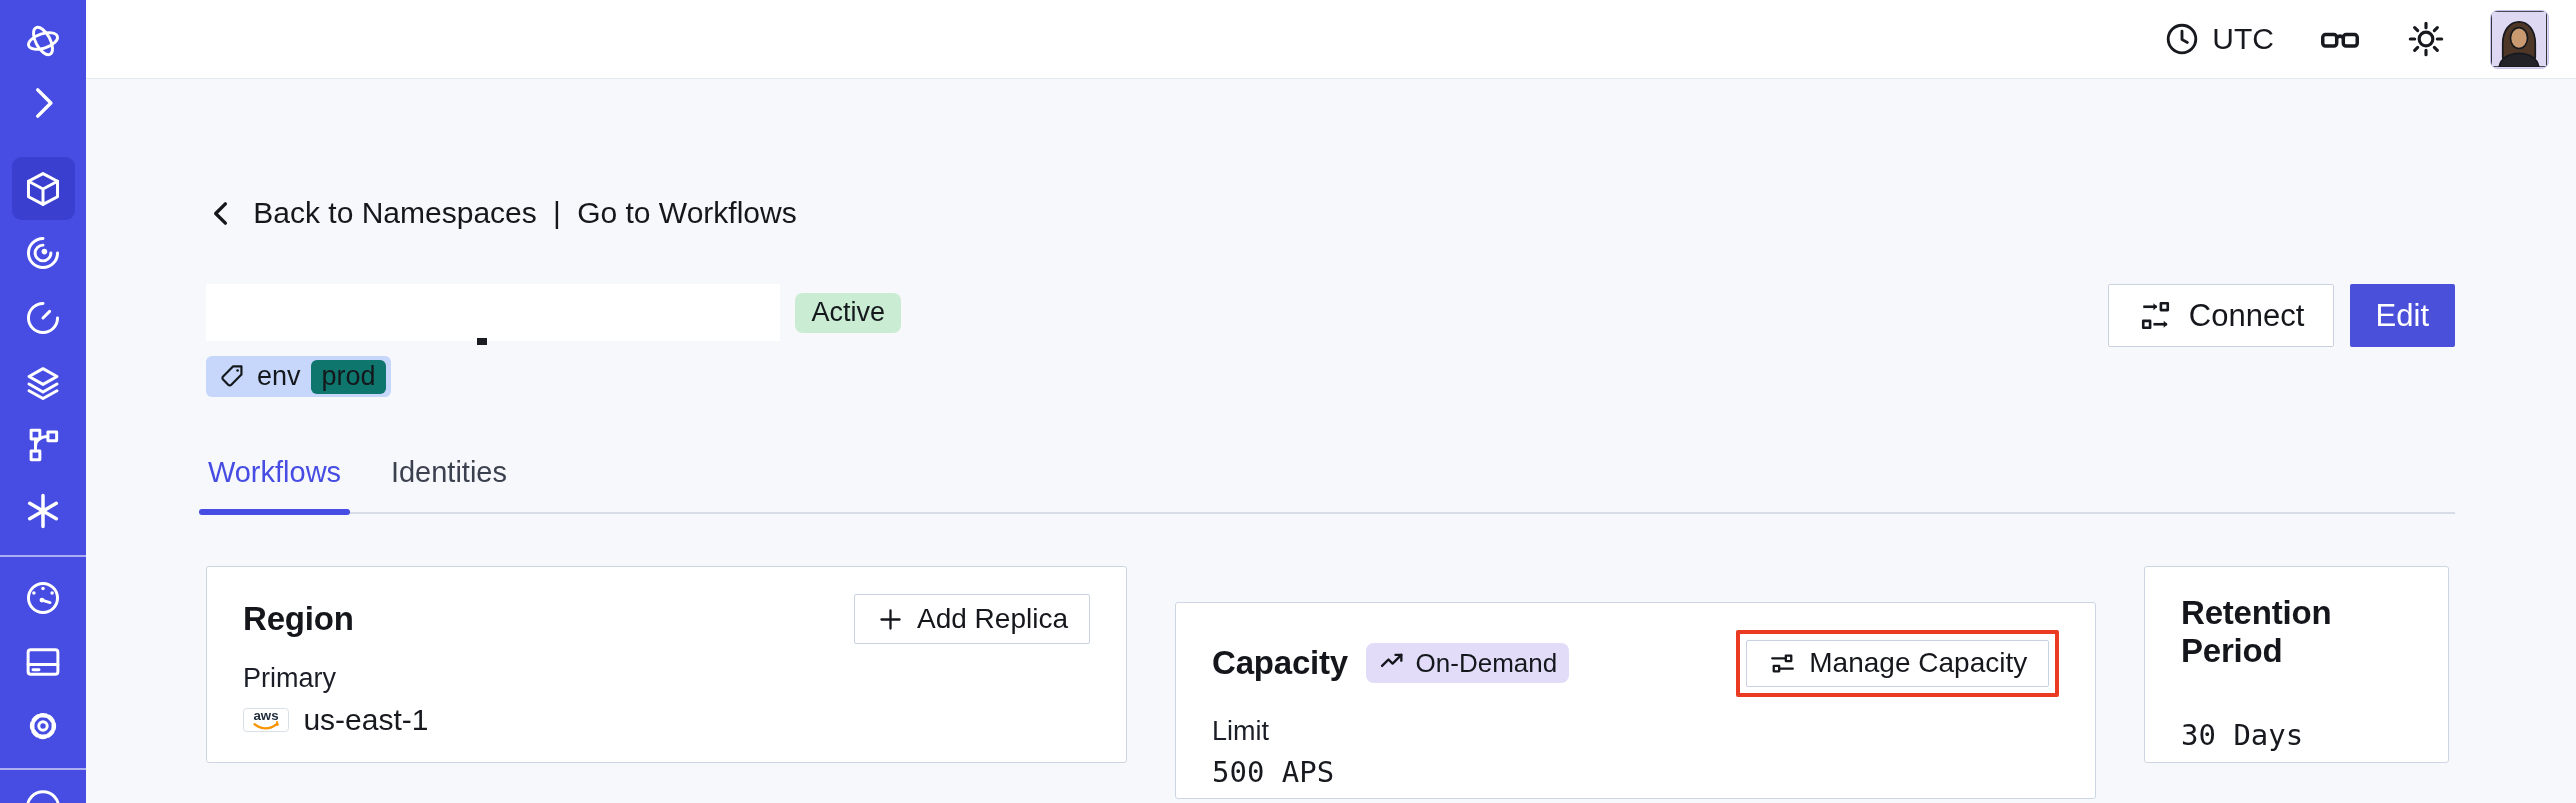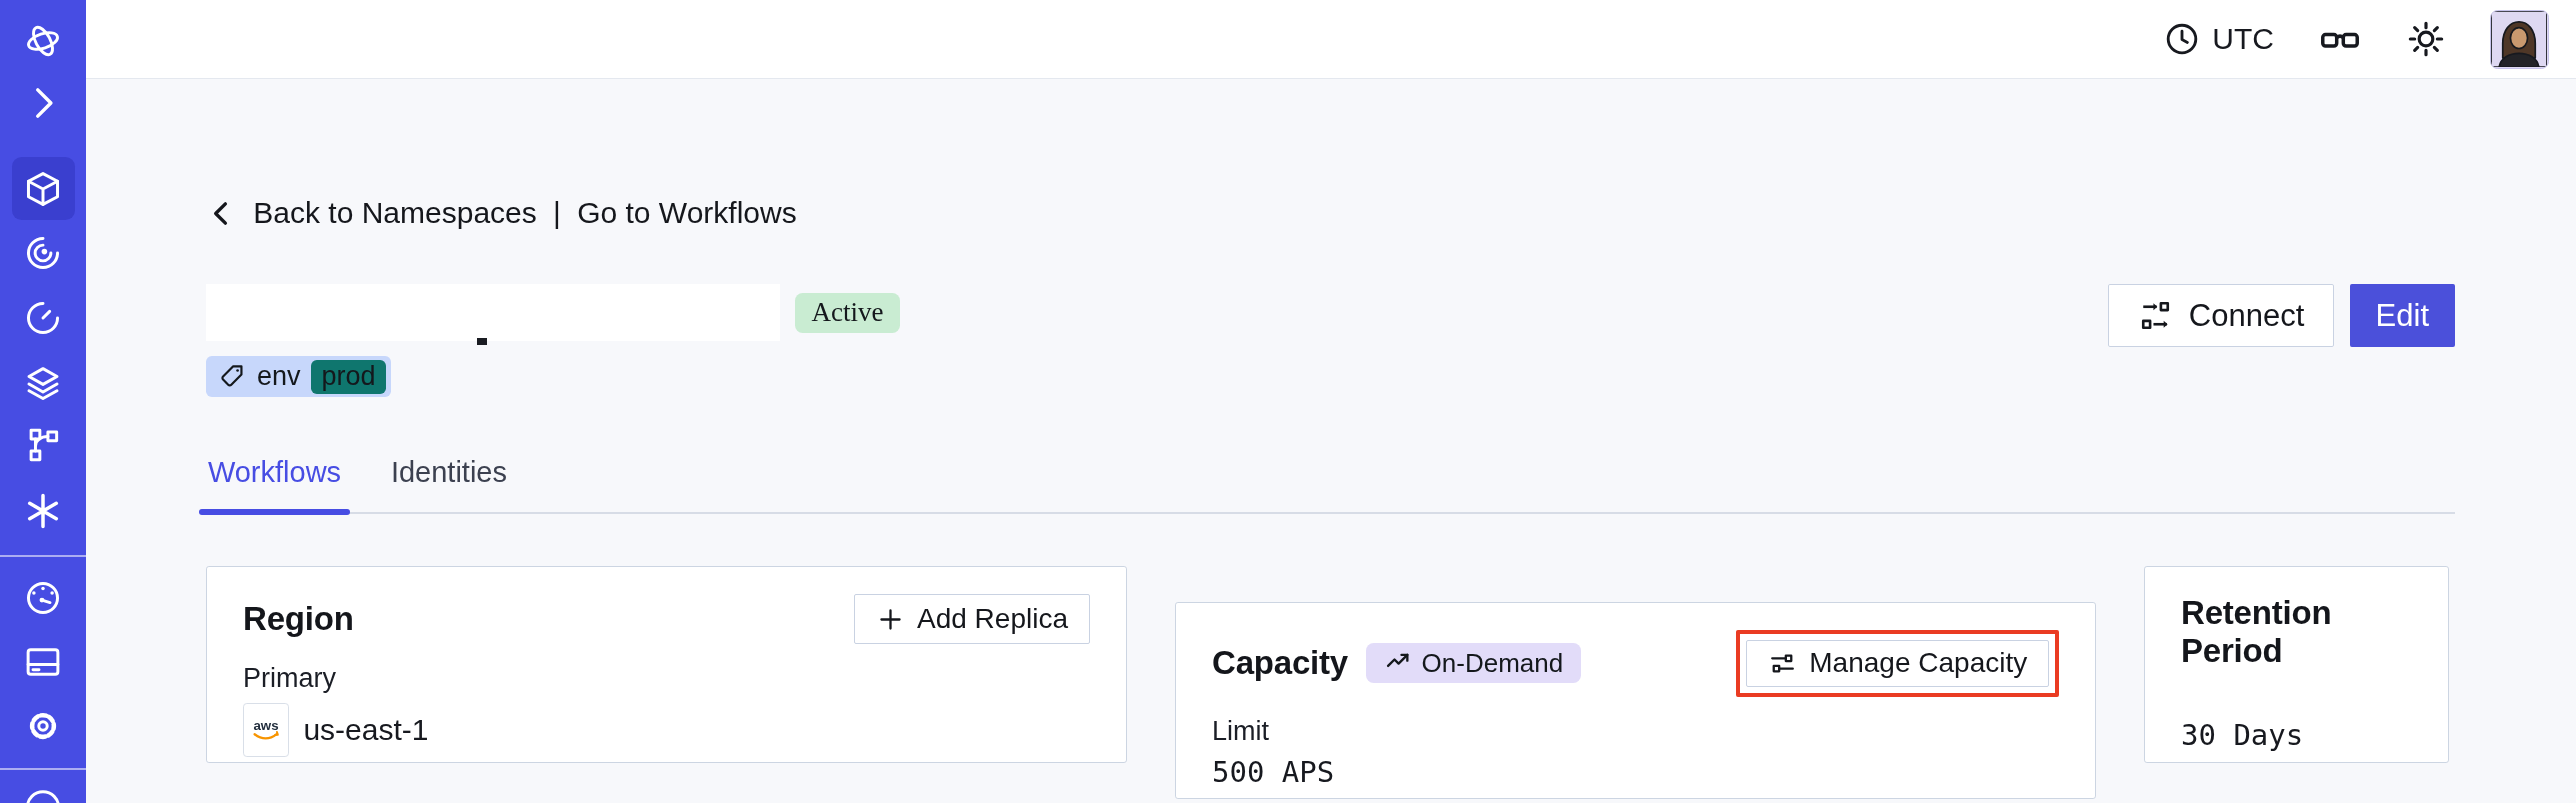--- a/index.html
+++ b/index.html
@@ -33,21 +33,21 @@
   .main { position: absolute; top: 81px; left: 86px; right: 0; bottom: 0; padding: 0 121px 0 120px; }
 
   .breadcrumb { margin-top: 115px; display: flex; align-items: center; gap: 16.3px; font-size: 30px; font-weight: 500; color: #15171c; }
   .breadcrumb svg { width: 31px; height: 31px; stroke: #15171c; fill: none; stroke-width: 2.6; stroke-linecap: round; stroke-linejoin: round; }
   .crumb-link { cursor: pointer; }
 
   .title-row { margin-top: 54px; display: flex; justify-content: space-between; align-items: flex-start; }
   .name-group { display: flex; align-items: center; gap: 15.3px; position: relative; }
   .redact-box { width: 574px; height: 57px; background: #ffffff; }
   .redact-dot { position: absolute; left: 271px; top: 54px; width: 9.6px; height: 6.7px; background: #1a1c22; }
-  .badge-active { height: 40px; padding: 0 16.3px; border-radius: 7.7px; background: #c9ecd2; color: #14181c; font-size: 27px; display: flex; align-items: center; font-family: Liberation Serif, serif; }
+  .badge-active { height: 40px; padding: 0 16.3px; border-radius: 7.7px; background: #c9ecd2; color: #14181c; font-size: 27px; display: flex; align-items: center; }
 
   .action-group { display: flex; gap: 15.3px; }
   .btn-connect { height: 63px; padding: 0 29px; background: #fff; border: 1.9px solid #c9d2e2; border-radius: 1.9px; font-size: 31px; color: #15171c; display: flex; align-items: center; gap: 16.3px; cursor: pointer; font-family: inherit; }
   .btn-connect svg { width: 35px; height: 35px; stroke: #15171c; fill: none; stroke-width: 1.8; stroke-linejoin: round; }
   .btn-edit { height: 63px; padding: 0 26px; background: #4b50da; border: none; border-radius: 1.9px; color: #fff; font-size: 31px; cursor: pointer; font-family: inherit; }
 
   .tag-row { margin-top: 9px; }
   .tag { display: inline-flex; align-items: center; height: 41px; background: #c7d7fb; border-radius: 5.8px; padding: 0 4.8px 0 11.5px; gap: 10.5px; font-size: 27px; color: #14181c; }
   .tag svg { width: 29px; height: 29px; stroke: #14181c; fill: none; stroke-width: 1.8; stroke-linejoin: round; }
   .tag-chip { background: #0f766e; border-radius: 5.8px; height: 34px; display: flex; align-items: center; padding: 0 10.5px; }
@@ -62,27 +62,27 @@
   .card-region { width: 921px; }
   .card-capacity { width: 921px; margin-top: 36px; }
   .card-retention { width: 305px; }
   .card-head { display: flex; justify-content: space-between; align-items: center; }
   .head-left { display: flex; align-items: center; gap: 18px; }
   .card-title { font-size: 33px; font-weight: 700; color: #14161b; letter-spacing: -0.2px; }
   .card-btn { height: 50px; padding: 0 21px; background: #fff; border: 1.9px solid #c9d2e2; border-radius: 2px; font-size: 28px; color: #15171c; display: inline-flex; align-items: center; gap: 12.5px; cursor: pointer; font-family: inherit; white-space: nowrap; }
   .card-btn svg { width: 29px; height: 29px; stroke: #15171c; fill: none; stroke-width: 1.9; stroke-linecap: round; stroke-linejoin: round; }
   .highlight-box { border: 4.8px solid #ea3b22; padding: 5.8px; border-radius: 1.9px; }
   .highlight-box .card-btn { height: 47px; }
-  .badge-ondemand { height: 40px; background: #e2dcf9; border-radius: 7.7px; padding: 0 18px; display: flex; align-items: center; gap: 9.6px; font-size: 26px; color: #14181c; }
+  .badge-ondemand { height: 40px; background: #e2dcf9; border-radius: 7.7px; padding: 0 12px; display: flex; align-items: center; gap: 9.6px; font-size: 26px; color: #14181c; }
   .badge-ondemand svg { width: 28px; height: 28px; stroke: #14181c; fill: none; stroke-width: 2; stroke-linecap: round; stroke-linejoin: round; }
   .card-label { margin-top: 19px; font-size: 27px; color: #1b1e26; }
   .card-value { margin-top: 8.6px; font-size: 30px; display: flex; align-items: center; gap: 14.4px; }
   .mono { font-family: "DejaVu Sans Mono", monospace; font-size: 29px; color: #17191f; }
   .retention-value { margin-top: 48px; }
-  .aws-badge { width: 46px; height: 54px; background: #fff; border: 1px solid #d9dfe8; border-radius: 3.8px; display: flex; align-items: center; justify-content: center; }
+  .aws-badge { width: 46px; height: 24px; background: #fff; border: 1px solid #d9dfe8; border-radius: 3.8px; display: flex; align-items: center; justify-content: center; }
 </style>
 </head>
 <body>
 
 <aside class="sidebar">
   <div class="snav" style="top:20px">
     <svg viewBox="0 0 24 24">
         <g transform="rotate(-18 12 12)">
           <ellipse cx="12" cy="12" rx="8.6" ry="4.1"></ellipse>
         </g>

